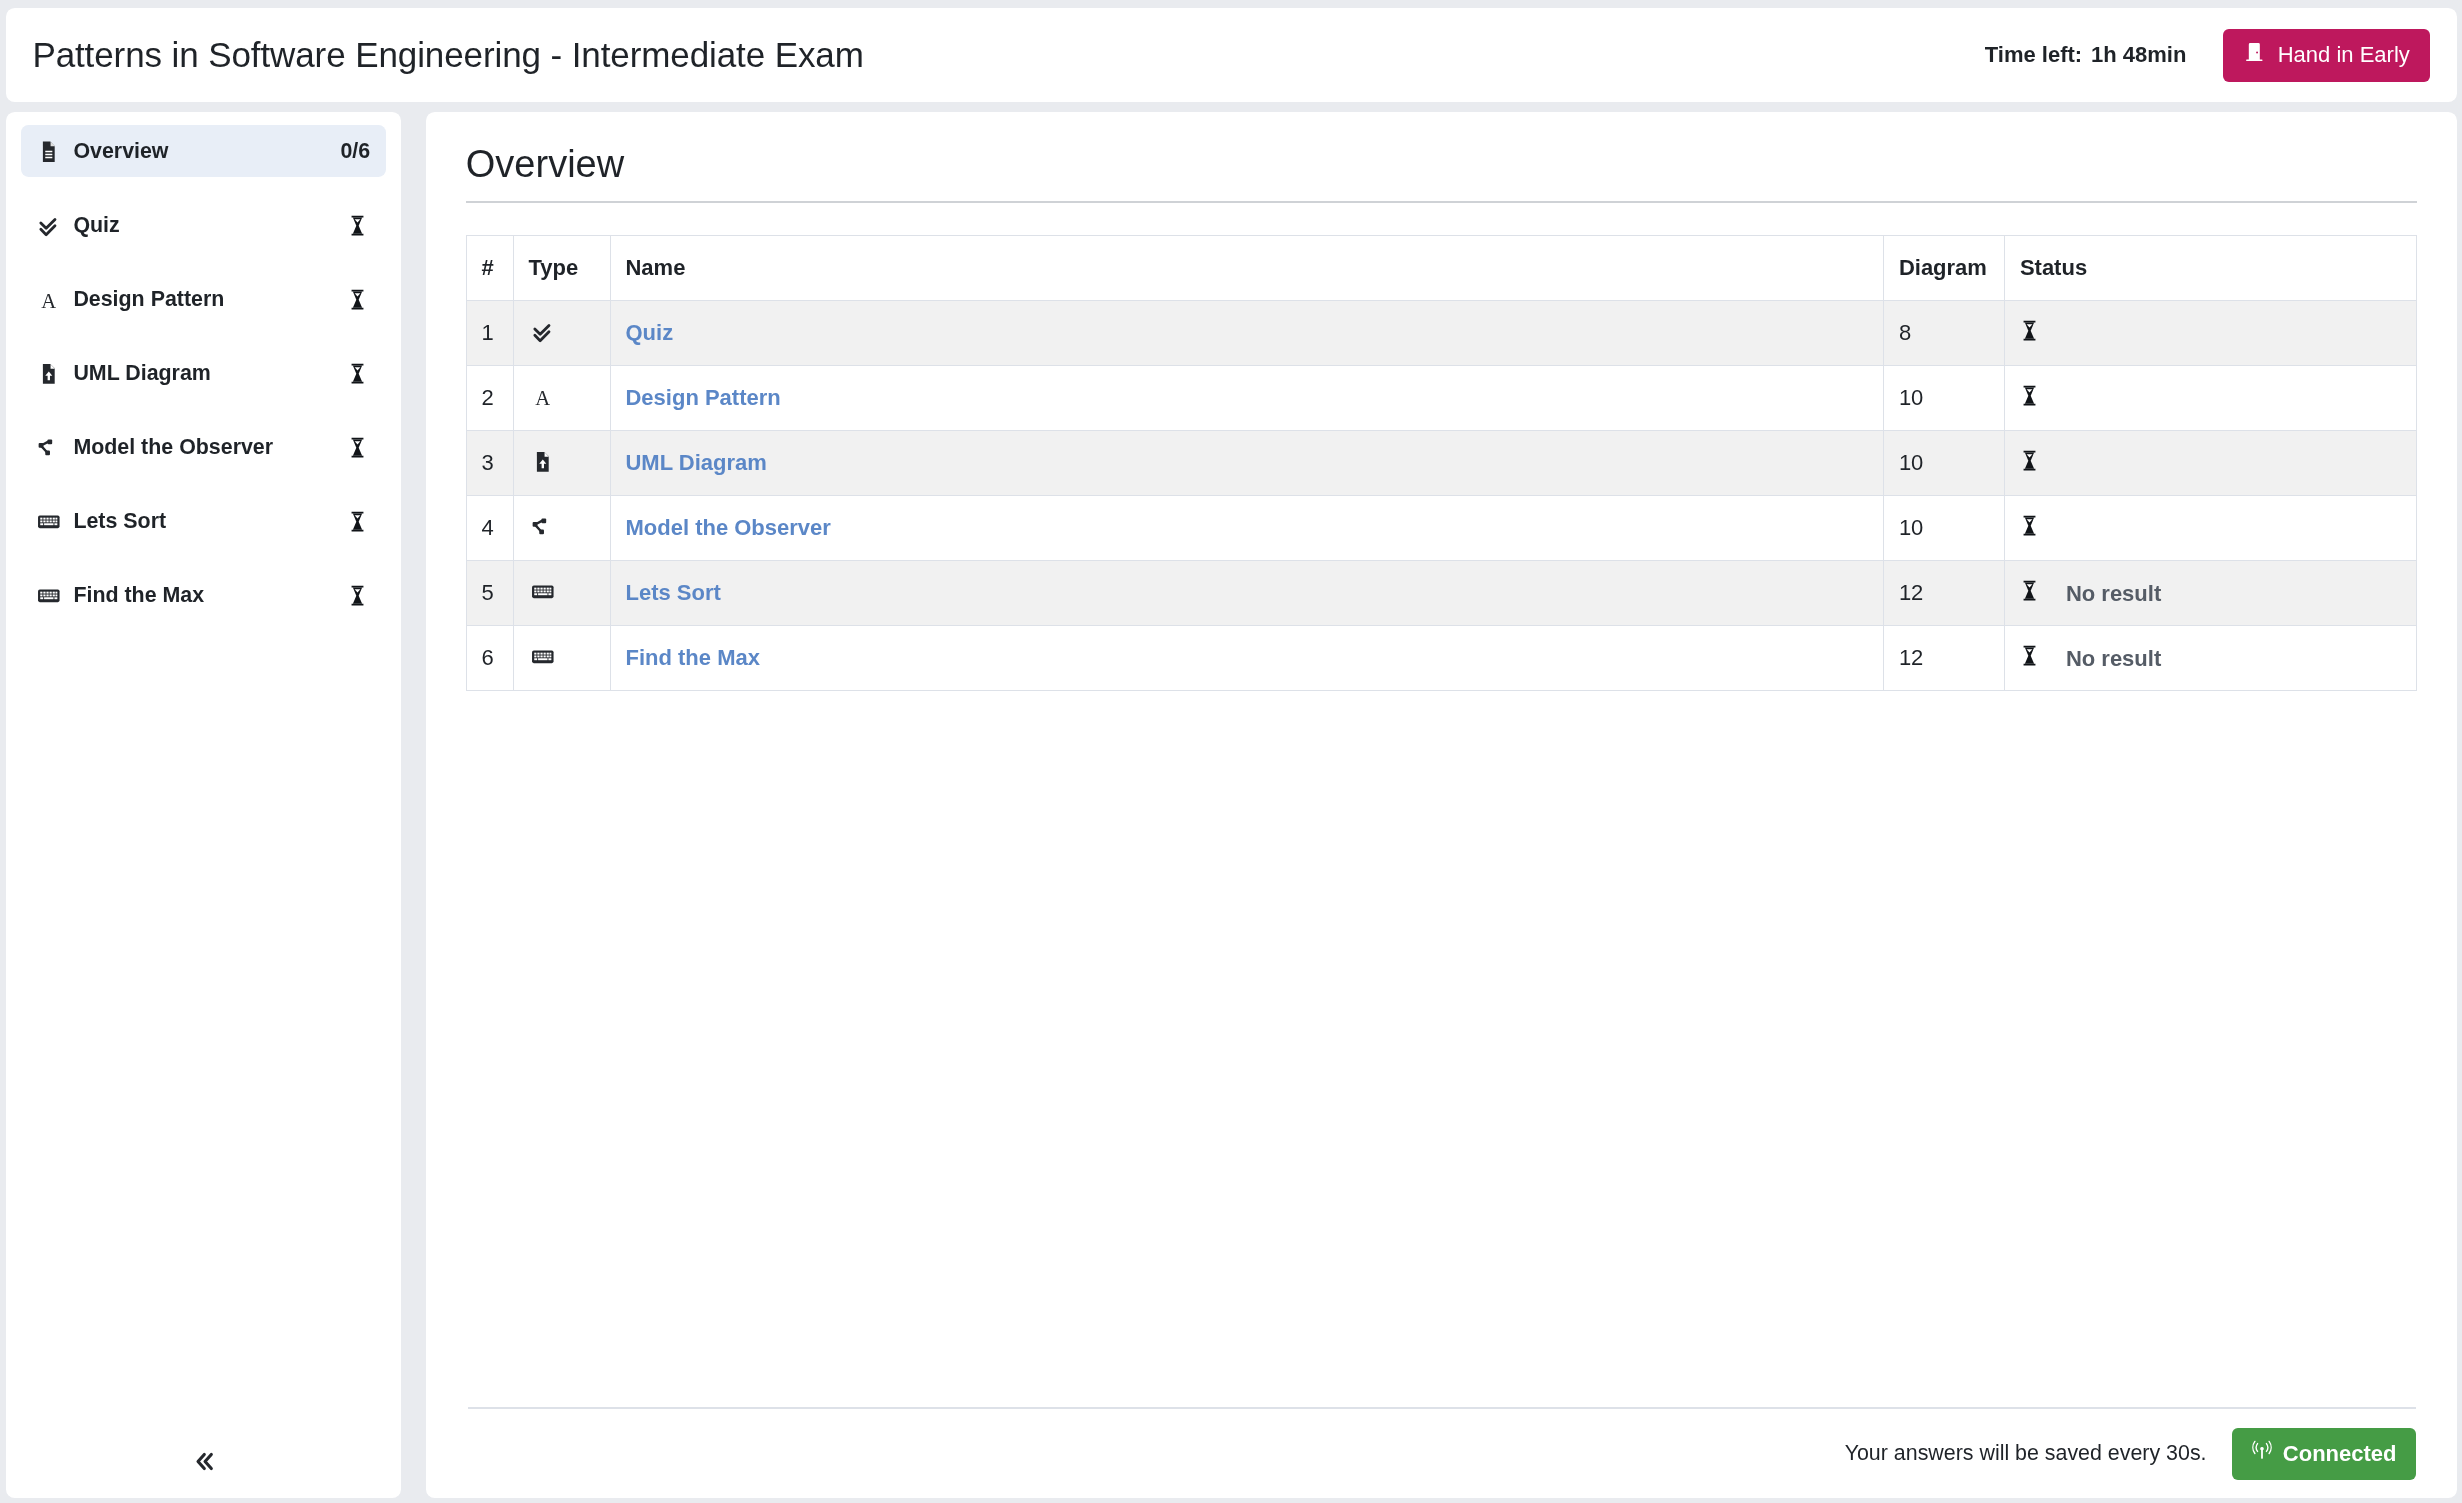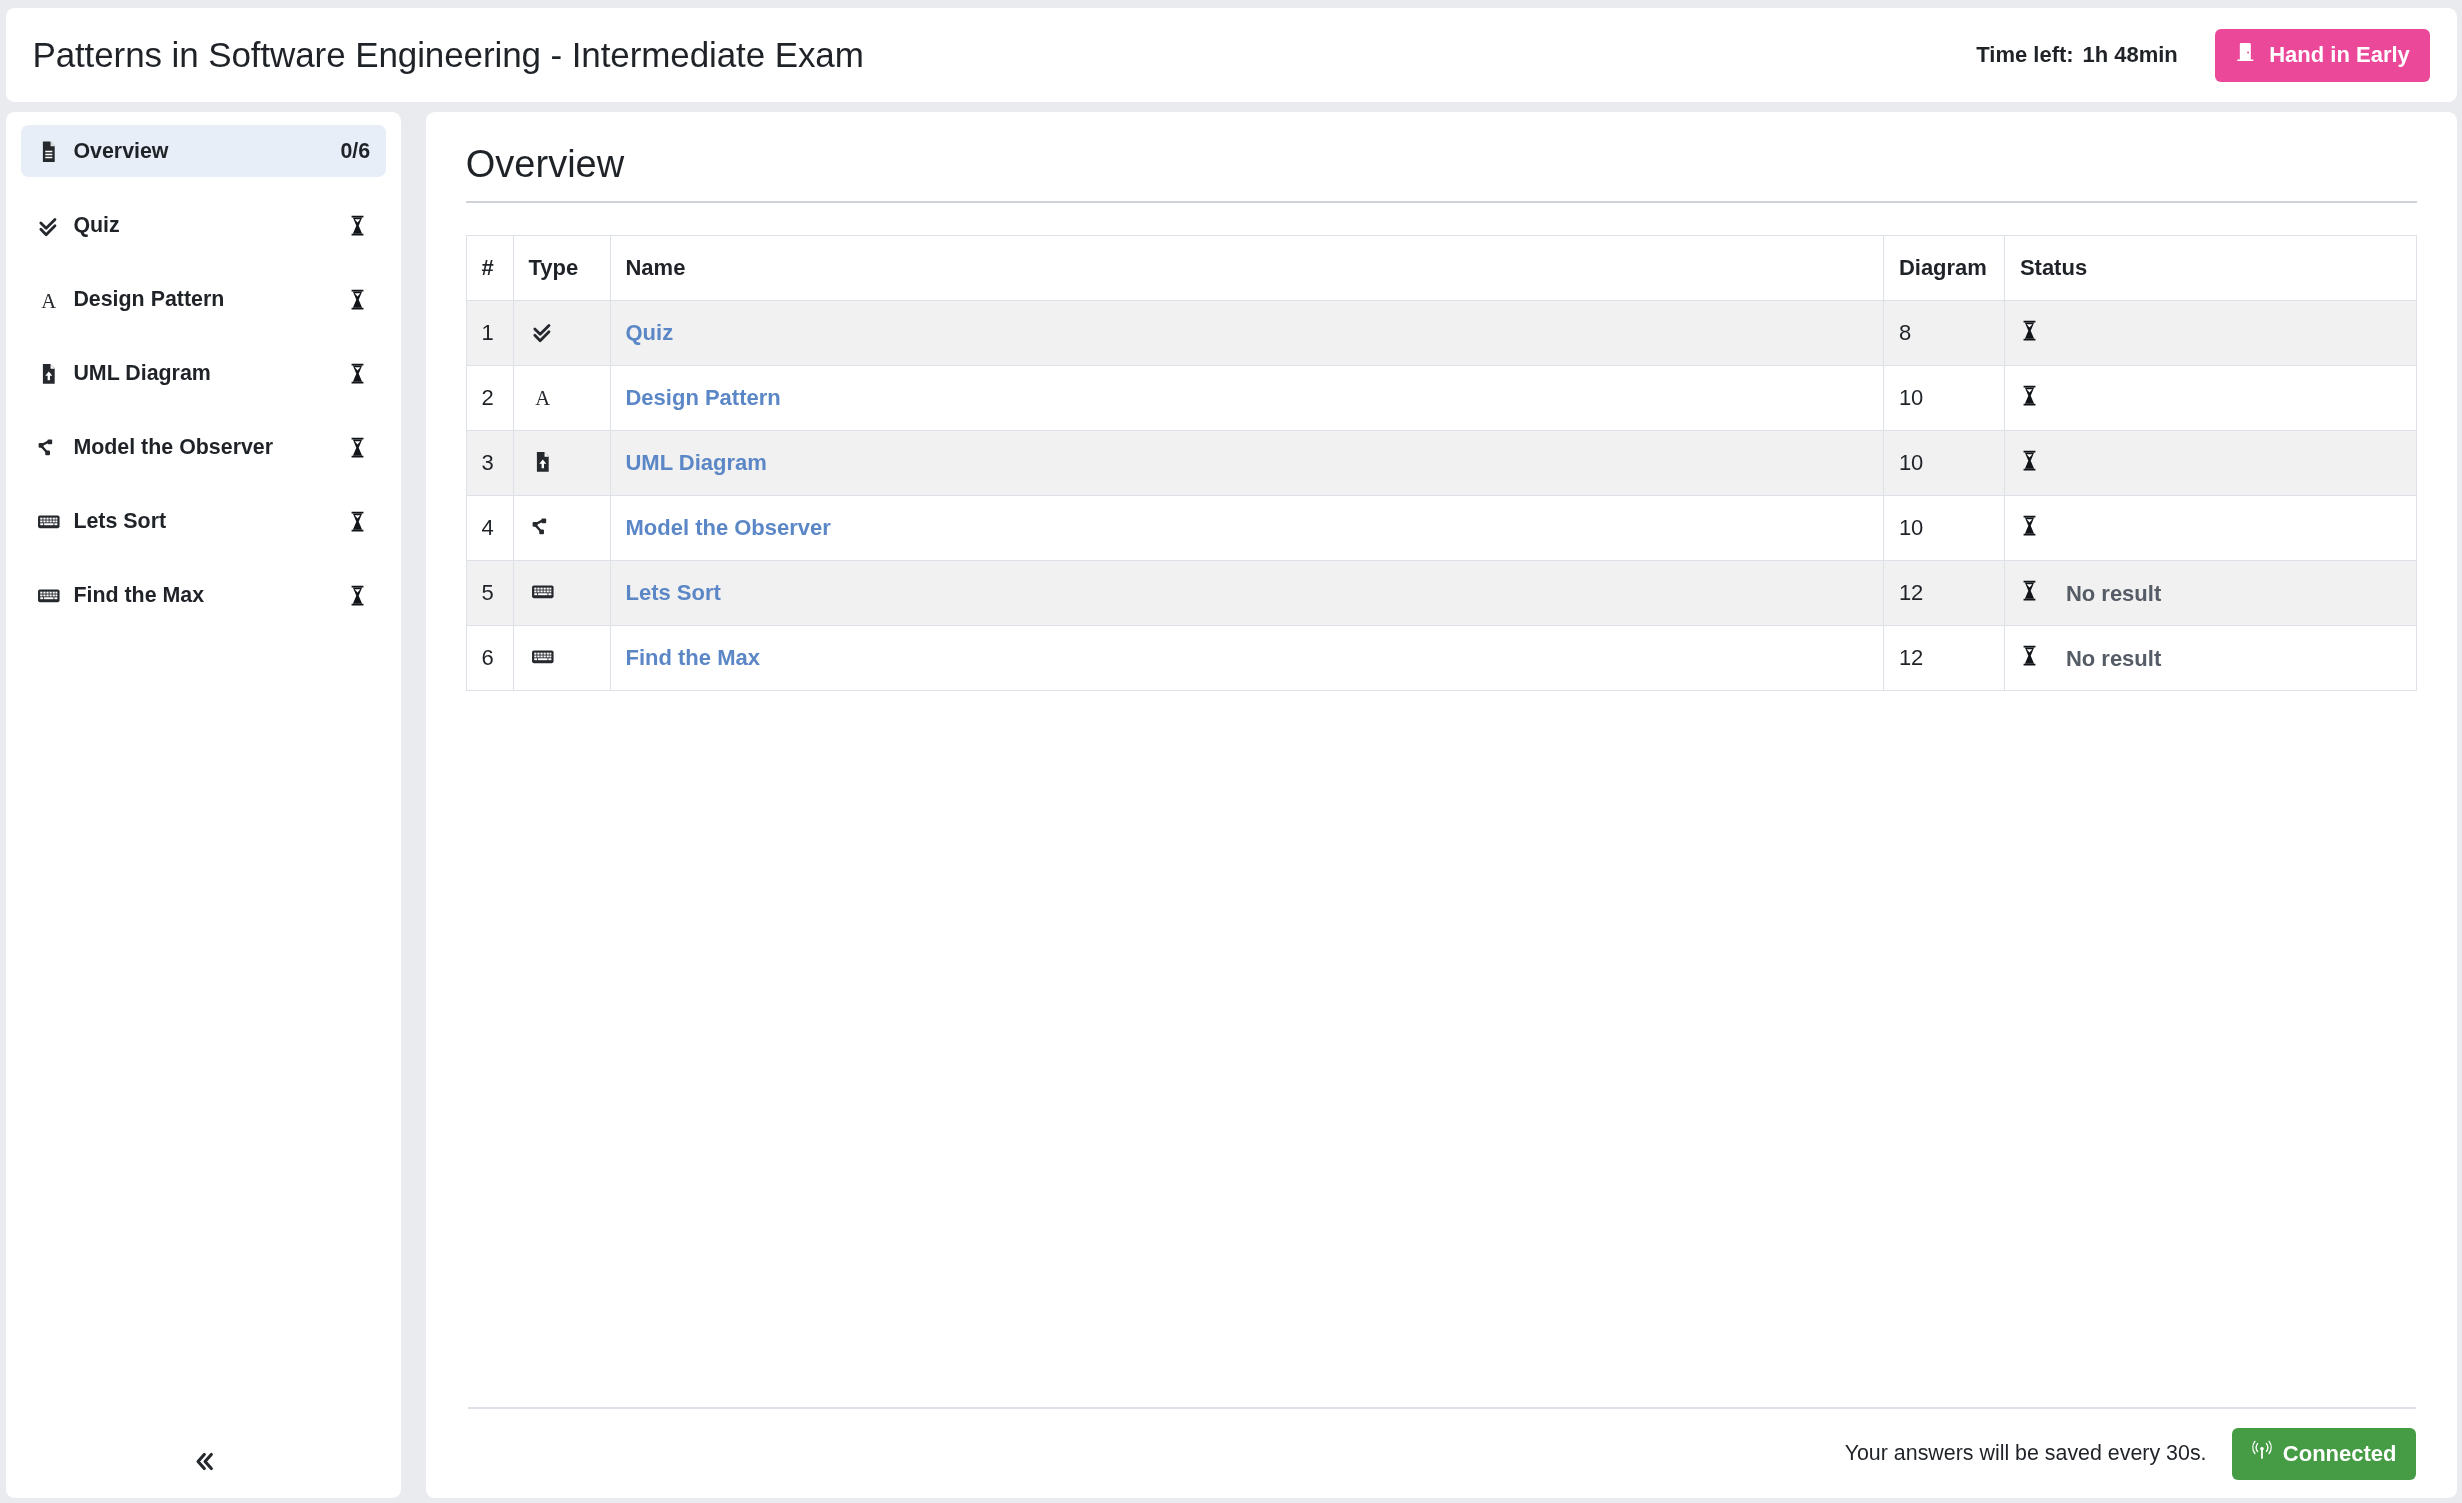--- a/index.html
+++ b/index.html
@@ -38,34 +38,33 @@
   }
   .time-left {
     font-size: 22px;
     font-weight: 700;
     color: #1f2328;
     white-space: nowrap;
   }
   .time-left .tl-value { margin-left: 8.8px; text-align: center; }
 
   .handin-btn {
-    background: #ec4899;
+    background: #be185d;
     color: #ffffff;
     border: none;
     border-radius: 5.9px;
     height: 53px;
     padding: 0 20.6px;
     display: flex;
     align-items: center;
     gap: 11.8px;
     font-size: 22px;
     font-family: "Liberation Sans", sans-serif;
     cursor: pointer;
     white-space: nowrap;
-    font-weight: bold;
   }
 
   
   .sidebar {
     position: absolute;
     left: 5.9px; top: 112px;
     width: 395px; height: 1386px;
     background: #ffffff;
     border-radius: 8.8px;
     padding: 13.3px 14.7px 0 14.7px;

